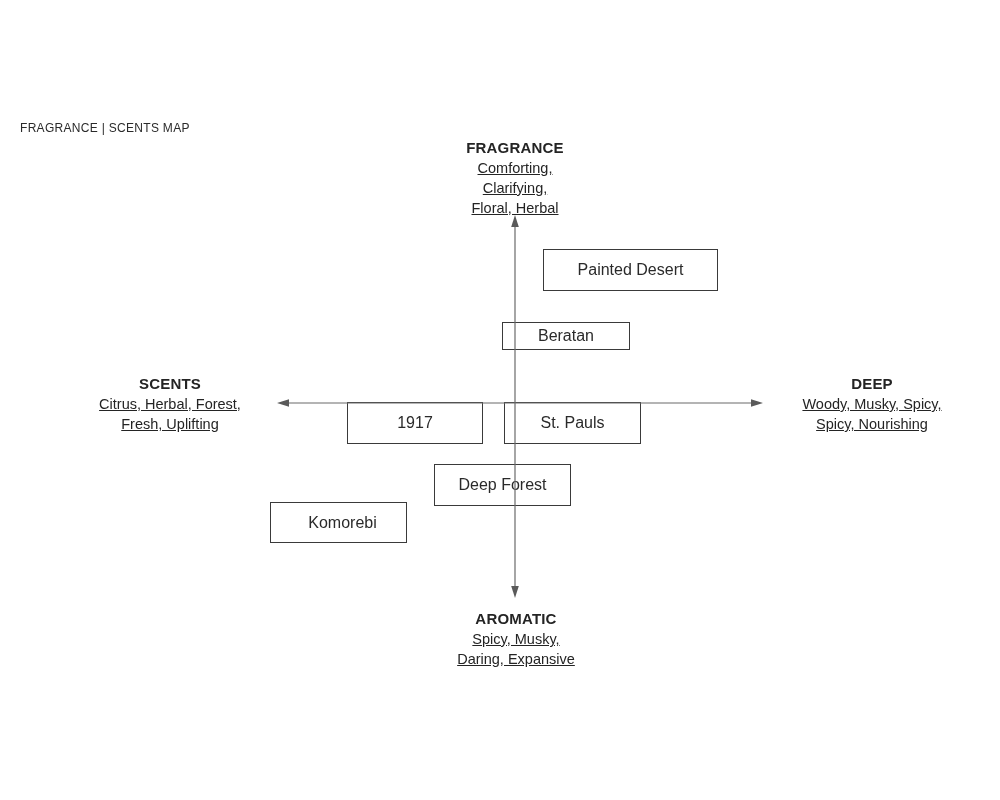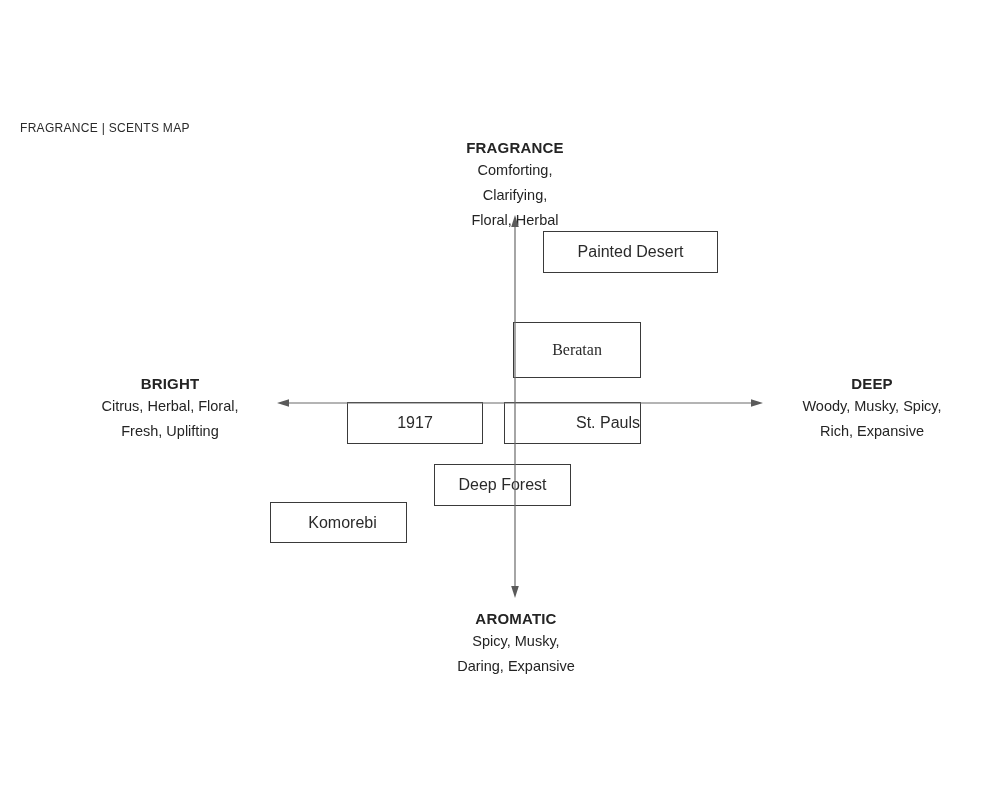--- a/index.html
+++ b/index.html
@@ -31,44 +31,45 @@
     color: #242424;
   }
   .axis-label .axis-name {
     font-weight: bold;
     font-size: 15px;
     letter-spacing: 0.2px;
     margin-bottom: 2px;
   }
   .axis-label .axis-desc {
     font-size: 14.5px;
-    line-height: 25px;
+    line-height: 20px;
     white-space: pre-line;
+    text-decoration: underline;
   }
   .axis-top    { left: 415px; top: 139px; width: 200px; }
   .axis-bottom { left: 416px; top: 610px; width: 200px; }
   .axis-left   { left: 60px;  top: 375px; width: 220px; }
   .axis-right  { left: 762px; top: 375px; width: 220px; }
 
   .fragrance-box {
     position: absolute;
     border: 1px solid #3a3a3a;
     background: #ffffff;
     display: flex;
     align-items: center;
     justify-content: center;
     font-size: 16px;
     color: #2a2a2a;
     box-sizing: border-box;
     white-space: nowrap;
   }
-  .box-painted-desert { left: 543px; top: 231px; width: 175px; height: 42px; }
-  .box-beratan        { left: 513px; top: 322px; width: 128px; height: 56px; font-family: Liberation Serif, serif; }
+  .box-painted-desert { left: 543px; top: 249px; width: 175px; height: 42px; }
+  .box-beratan        { left: 502px; top: 322px; width: 128px; height: 28px; }
   .box-1917           { left: 347px; top: 402px; width: 136px; height: 42px; }
-  .box-st-pauls       { left: 504px; top: 402px; width: 137px; height: 42px; justify-content: flex-end; }
+  .box-st-pauls       { left: 504px; top: 402px; width: 137px; height: 42px; }
   .box-deep-forest    { left: 434px; top: 464px; width: 137px; height: 42px; }
   .box-komorebi       { left: 270px; top: 502px; width: 137px; height: 41px; padding-left: 8px; }
 
   .axes-svg {
     position: absolute;
     left: 0;
     top: 0;
     width: 1000px;
     height: 800px;
     pointer-events: none;
@@ -90,29 +91,29 @@
   <div class="page-title">FRAGRANCE | SCENTS MAP</div>
 
   <div class="axis-label axis-top">
     <div class="axis-name">FRAGRANCE</div>
     <div class="axis-desc">Comforting,
 Clarifying,
 Floral, Herbal</div>
   </div>
 
   <div class="axis-label axis-left">
-    <div class="axis-name">BRIGHT</div>
-    <div class="axis-desc">Citrus, Herbal, Floral,
+    <div class="axis-name">SCENTS</div>
+    <div class="axis-desc">Citrus, Herbal, Forest,
 Fresh, Uplifting</div>
   </div>
 
   <div class="axis-label axis-right">
     <div class="axis-name">DEEP</div>
     <div class="axis-desc">Woody, Musky, Spicy,
-Rich, Expansive</div>
+Spicy, Nourishing</div>
   </div>
 
   <div class="axis-label axis-bottom">
     <div class="axis-name">AROMATIC</div>
     <div class="axis-desc">Spicy, Musky,
 Daring, Expansive</div>
   </div>
 
   <div class="fragrance-box box-painted-desert">
     <span>Painted Desert</span>

